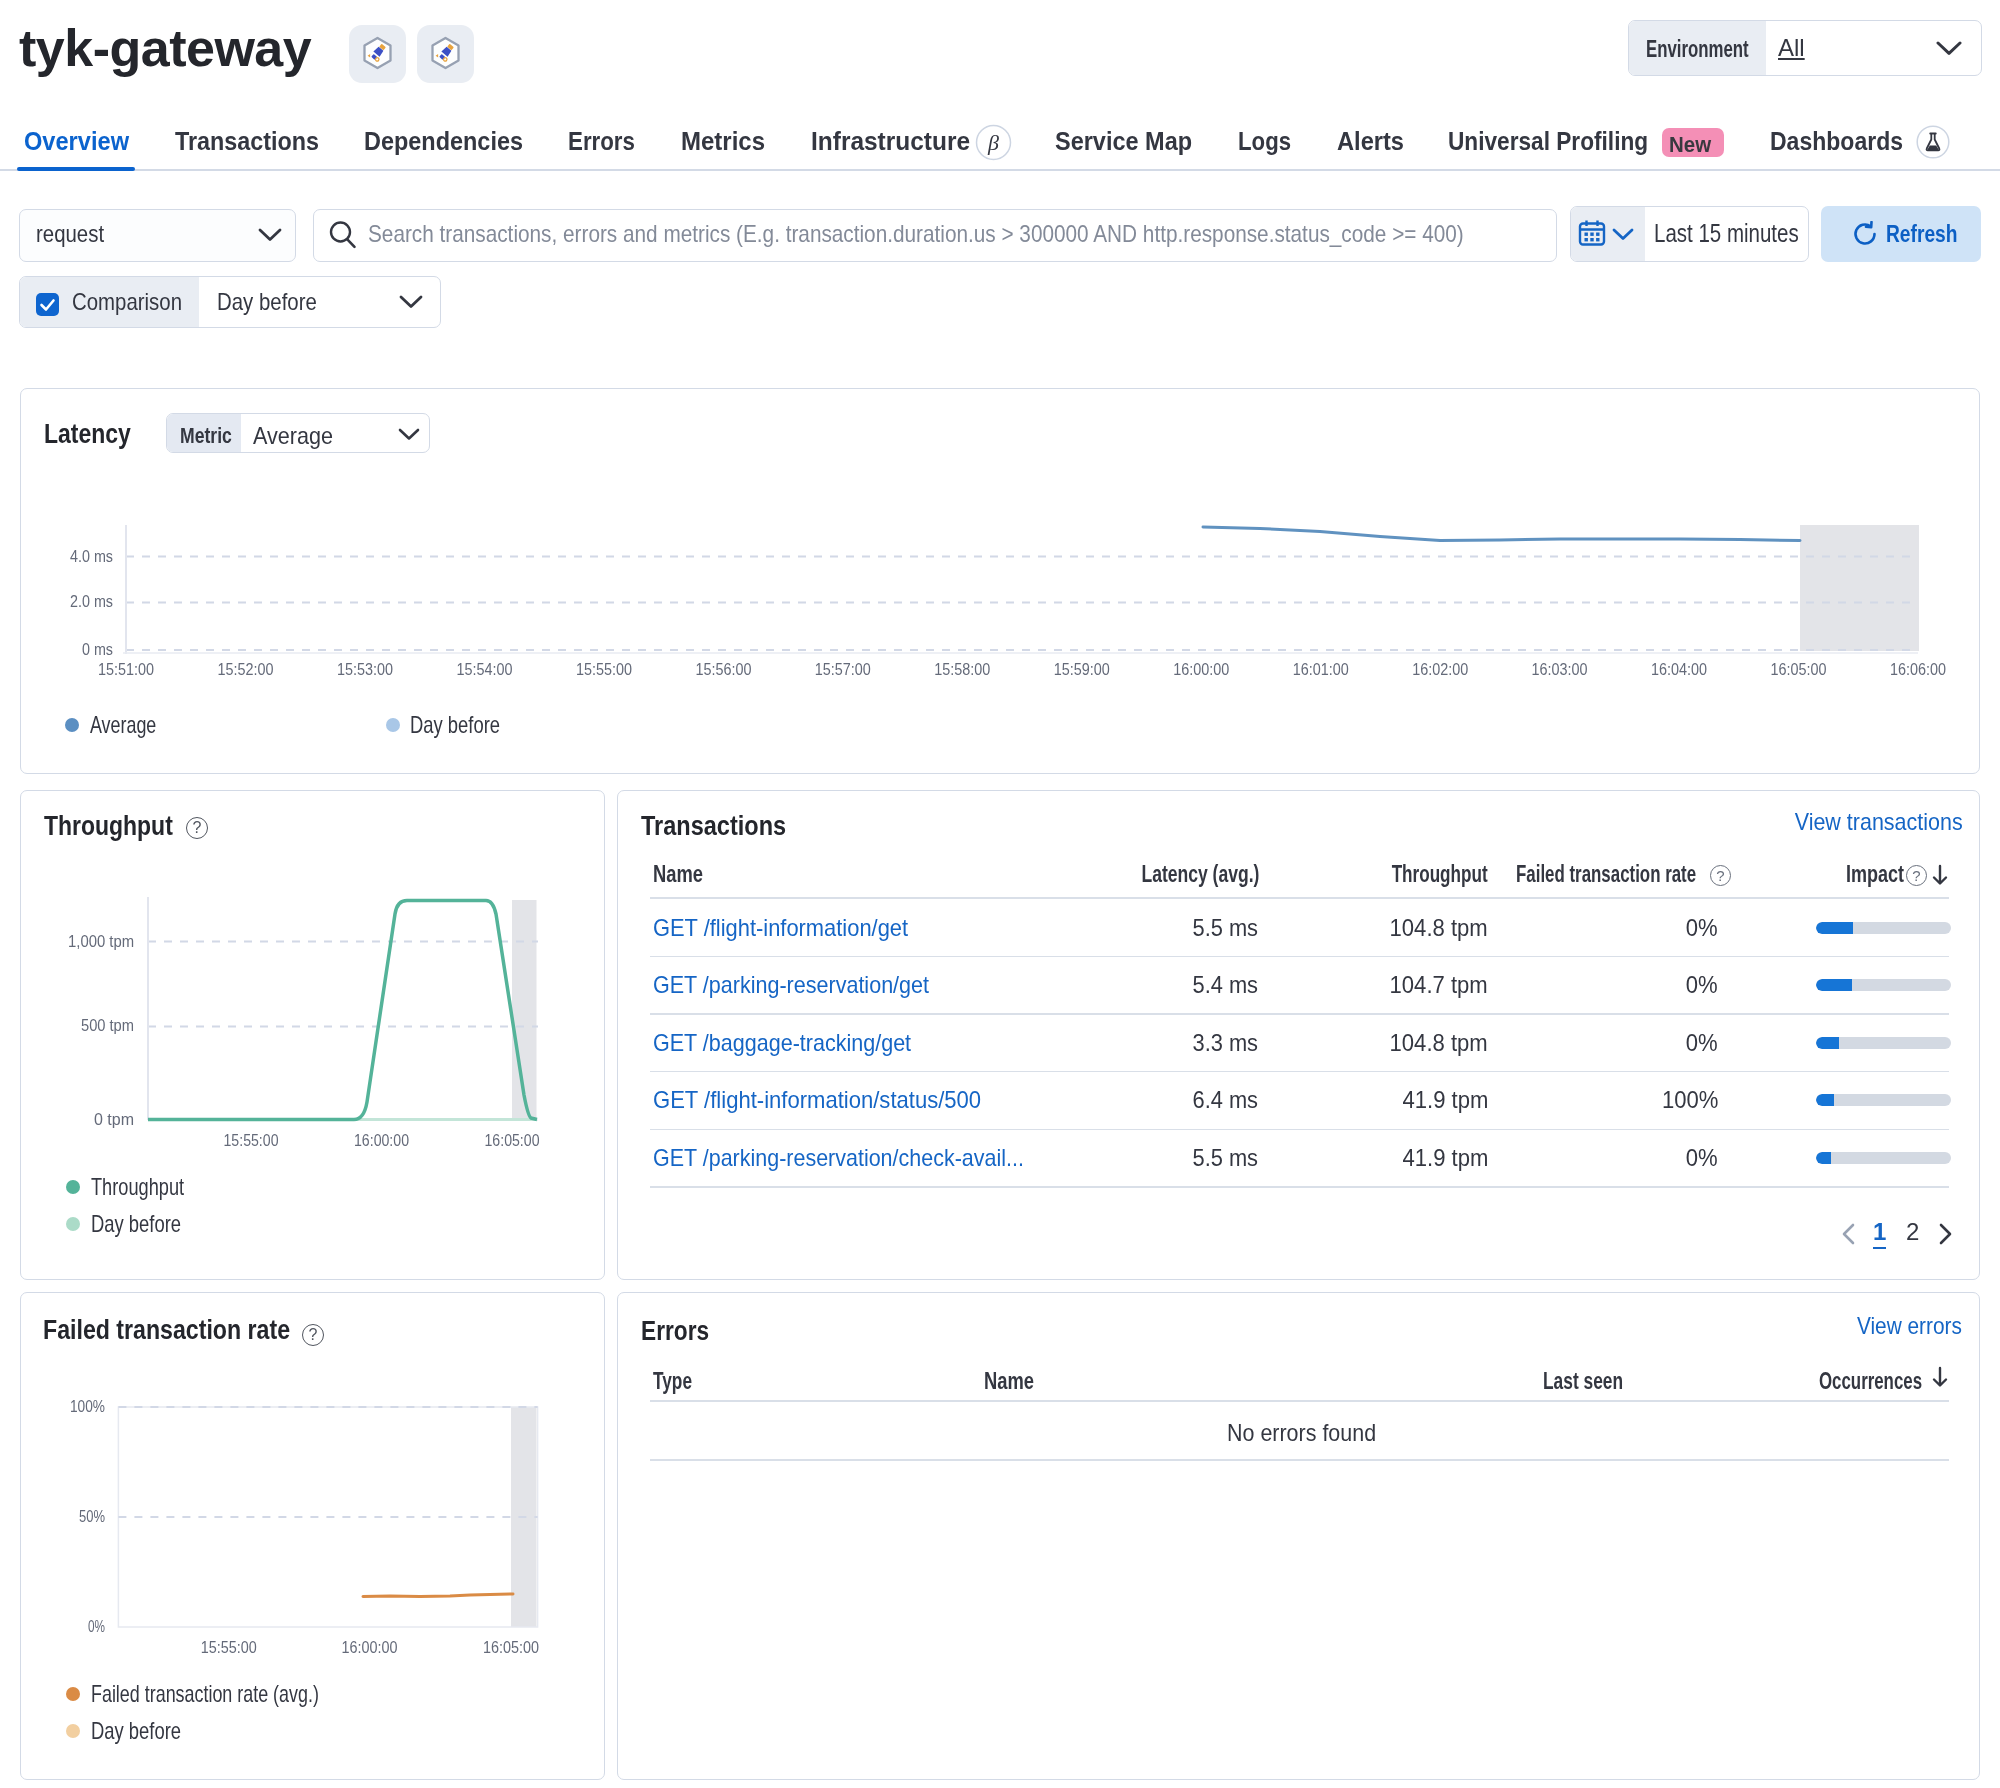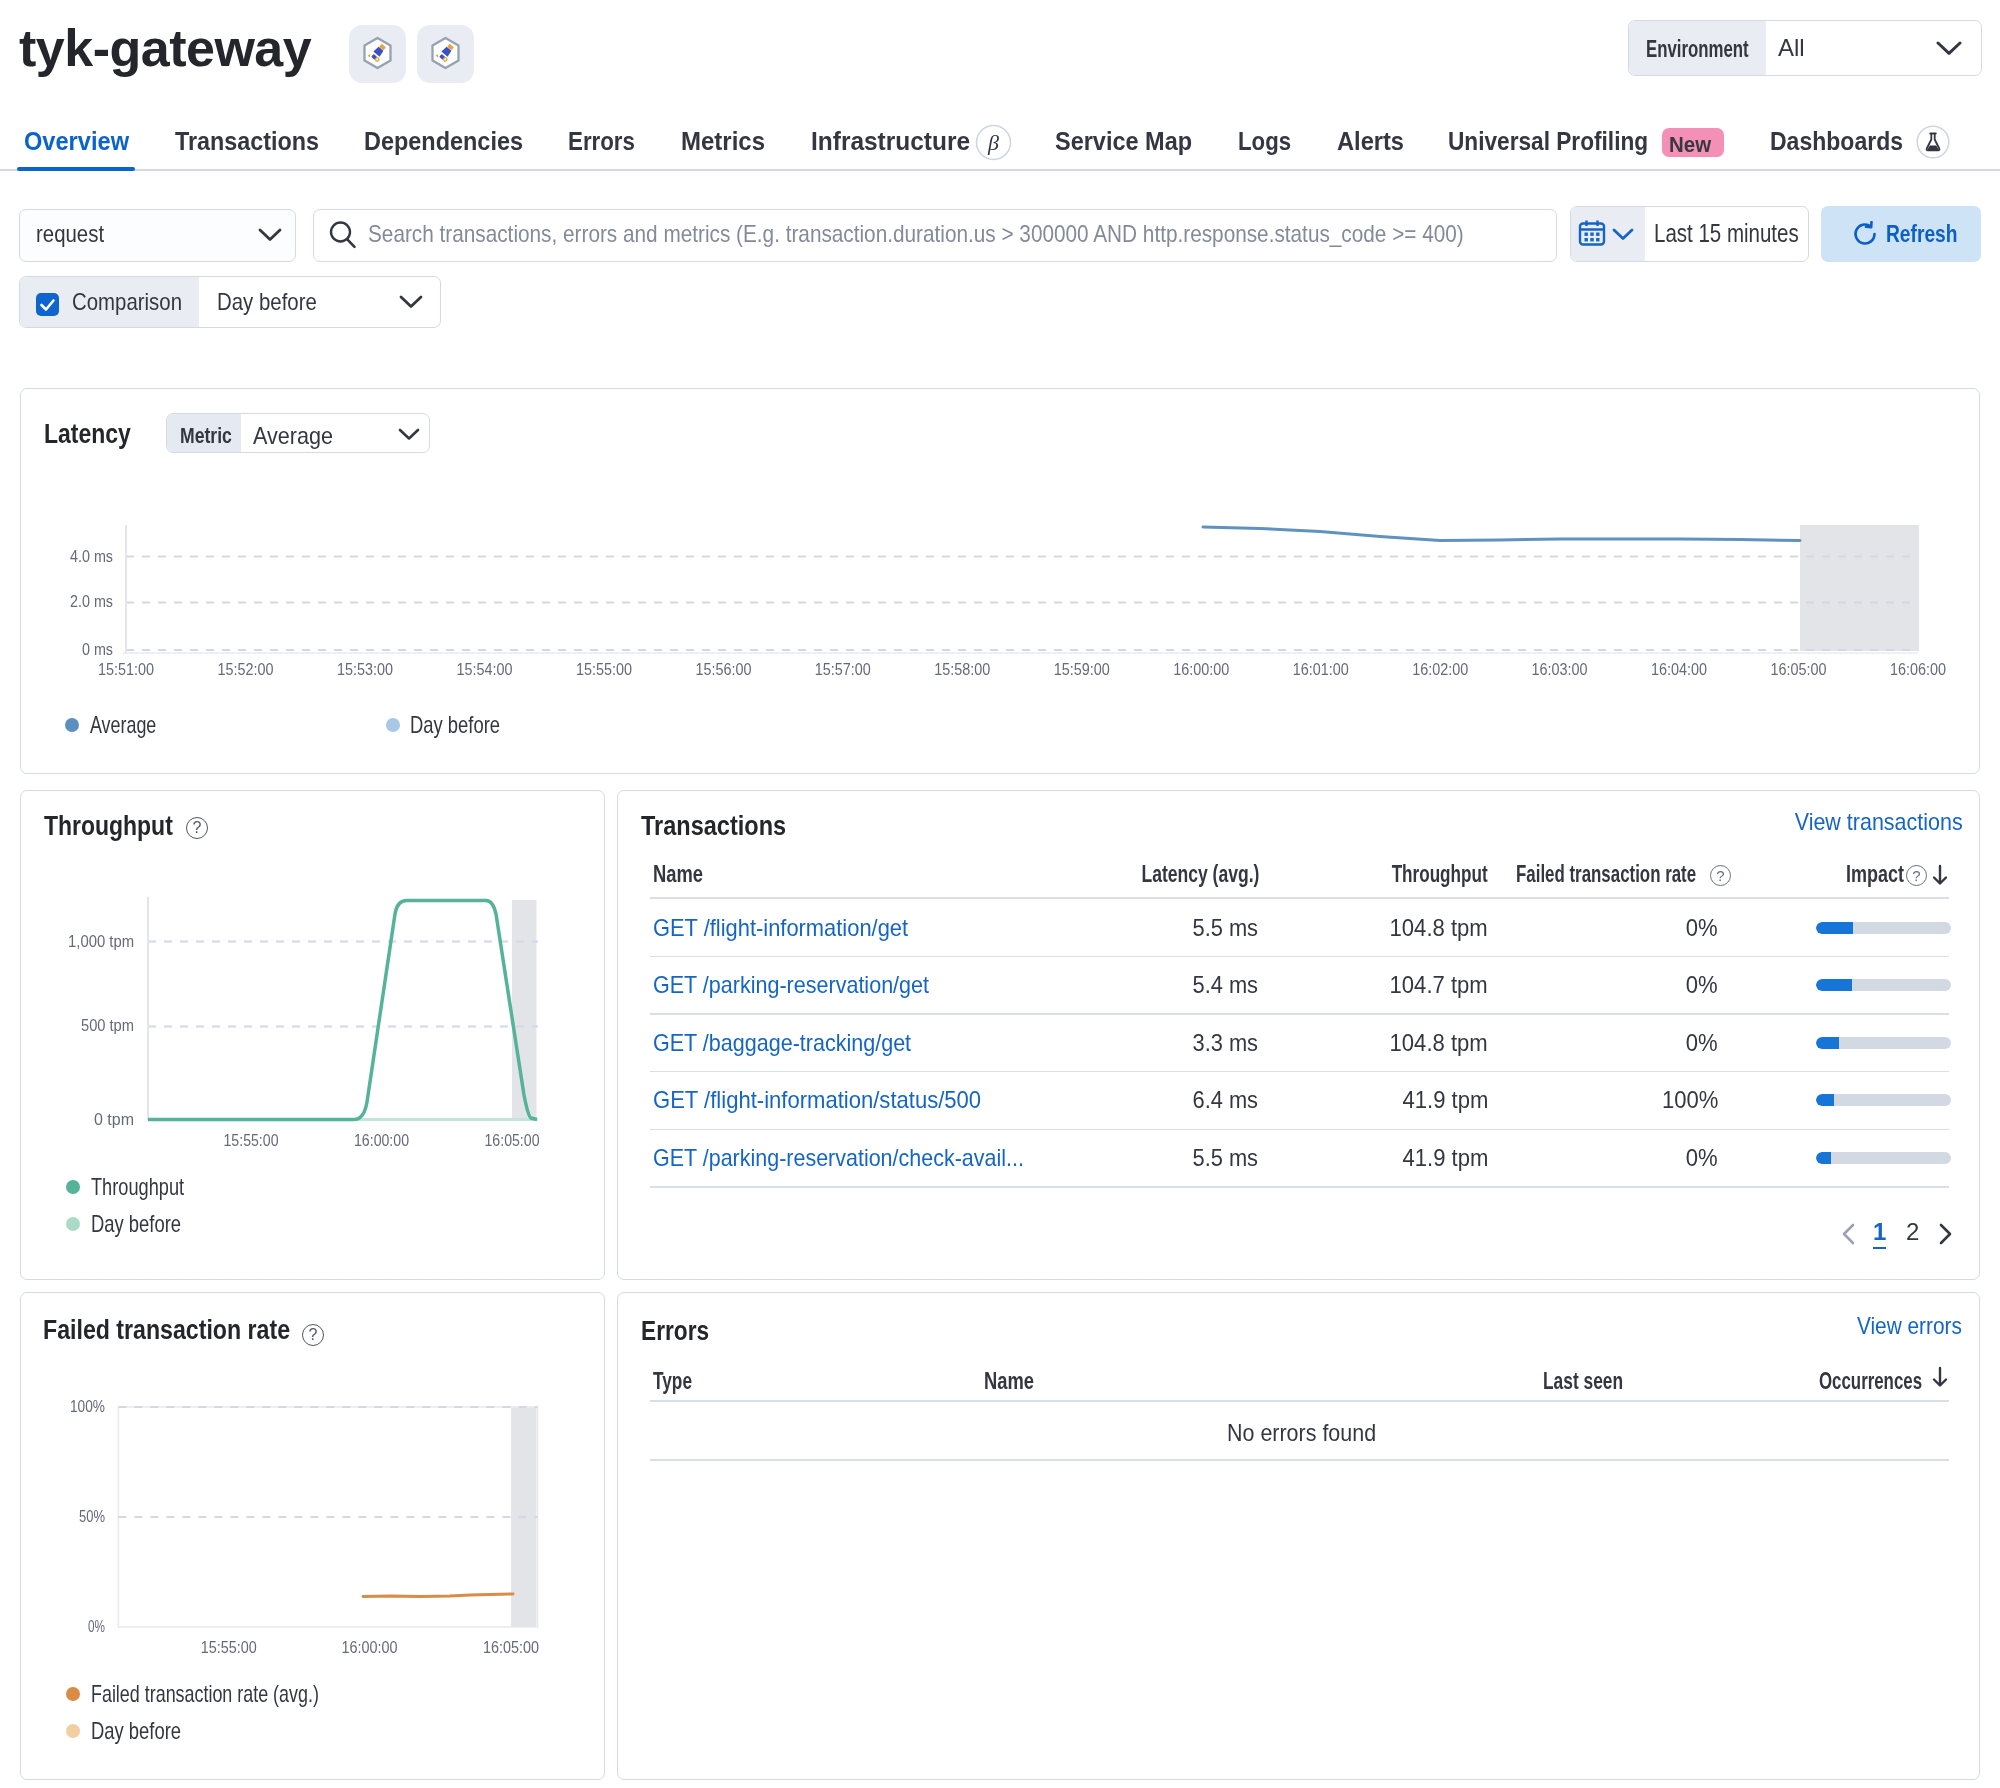--- a/index.html
+++ b/index.html
@@ -32,21 +32,21 @@
 <path d="M-4 -7 L4 -7 L5.2 2 L-5.2 2 Z" fill="#3c50c5"></path>
 <rect x="-3" y="4" width="6" height="5" rx="1" fill="#3c50c5"></rect>
 <circle cx="5" cy="6.5" r="2.2" fill="none" stroke="#e8a33d" stroke-width="1.6"></circle>
 <path d="M-6.5 7 L-3.5 10.5 L-7.5 10.8 Z" fill="#e8a33d"></path>
 </g>
   </svg>
 <div class="abs" style="left:1628px;top:20px;width:354px;height:56px;border:1.5px solid #d3dae6;border-radius:7px;background:#fff;overflow:hidden;">
     <div class="abs" style="left:0;top:0;width:137px;height:56px;background:#e9edf3;"></div>
   </div>
 <div class="t b" style="font-size:24px;left:1646px;top:37px;transform:scaleX(0.700);">Environment</div>
-<div class="t" style="font-size:24px;left:1778px;top:36px;">All</div>
+<div class="t" style="font-size:24px;left:1778px;top:36px;text-decoration:underline;">All</div>
 <svg class="abs" style="left:1936px;top:41px" width="26" height="15" viewBox="0 0 26 15">
     <path d="M2 2 L13 12.4 L24 2" fill="none" stroke="#343741" stroke-width="3" stroke-linecap="round" stroke-linejoin="round"></path>
   </svg>
 <div class="abs" style="left:0;top:169px;width:2000px;height:1.5px;background:#d3dae6;"></div>
 <div class="t b" style="font-size:26px;left:24px;top:128px;color:#0b63ce;transform:scaleX(0.908);">Overview</div>
 <div class="t b" style="font-size:26px;left:175px;top:128px;color:#343741;transform:scaleX(0.898);">Transactions</div>
 <div class="t b" style="font-size:26px;left:364px;top:128px;color:#343741;transform:scaleX(0.902);">Dependencies</div>
 <div class="t b" style="font-size:26px;left:568px;top:128px;color:#343741;transform:scaleX(0.858);">Errors</div>
 <div class="t b" style="font-size:26px;left:681px;top:128px;color:#343741;transform:scaleX(0.923);">Metrics</div>
 <div class="t b" style="font-size:26px;left:811px;top:128px;color:#343741;transform:scaleX(0.941);">Infrastructure</div>

